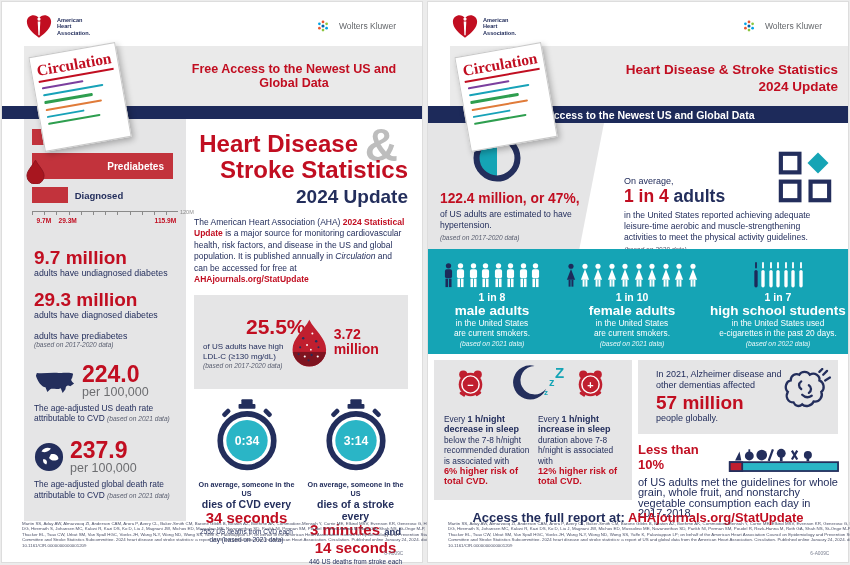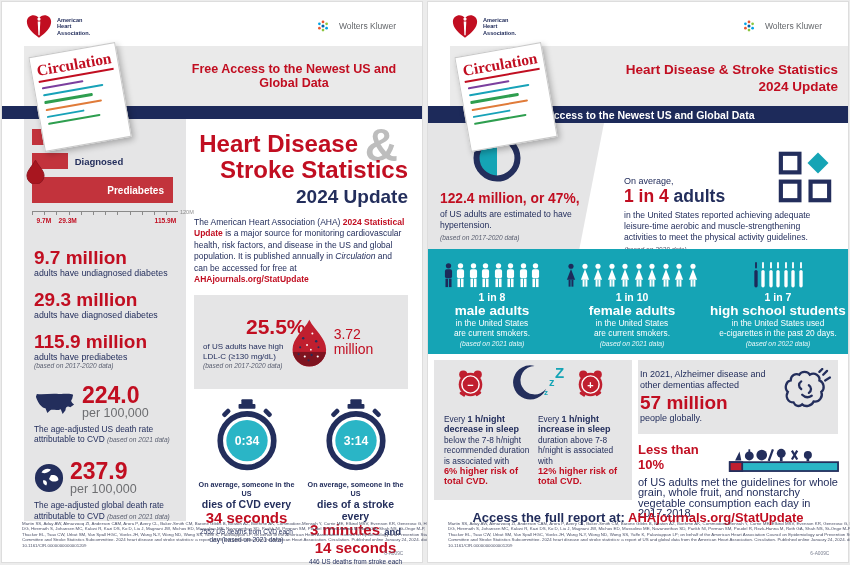--- a/index.html
+++ b/index.html
@@ -76,21 +76,21 @@
   .t3{font-size:19px;font-weight:bold;color:var(--navy);margin-top:3px;position:relative;z-index:1;}
   .intro{margin-top:9px;font-size:8.5px;line-height:11.4px;color:var(--navy);}
   .intro .hl{color:var(--red);font-weight:bold;}
   .intro .it{font-style:italic;}
 
   .ldl-panel{margin-top:10px;background:var(--gray);height:94px;display:flex;align-items:center;
     justify-content:space-between;padding:8px 9px;gap:6px;}
   .ldl-col{width:82px;}
   .ldl-pct{font-size:21px;font-weight:bold;color:var(--red);line-height:22px;margin-left:43px;}
   .ldl-cap{font-size:8px;color:var(--navy);line-height:9.8px;margin-top:4px;}
-  .ldl-deaths{font-size:14px;font-weight:normal;color:var(--red);line-height:15px;}
+  .ldl-deaths{font-size:14px;font-weight:bold;color:var(--red);line-height:15px;}
 
   .watch-row{margin-top:10px;display:flex;justify-content:space-around;gap:4px;}
   .watch{width:100px;text-align:center;}
   .watch-lead{font-size:7.2px;font-weight:bold;color:var(--navy);margin-top:5px;}
   .watch-line{font-size:10.5px;font-weight:bold;color:var(--navy);line-height:12px;}
   .watch-big{font-size:15px;font-weight:bold;color:var(--red);line-height:16px;}
   .watch-and{font-size:9.5px;color:var(--navy);font-weight:bold;}
   .watch-note{font-size:6.5px;color:var(--navy);line-height:7.8px;margin-top:2px;}
 
   .cite{position:absolute;left:20px;bottom:14px;width:136%;font-size:6px;line-height:7.4px;
@@ -128,21 +128,21 @@
   .alarm{position:absolute;top:9px;} .alarm.a1{left:22px;} .alarm.a2{left:142px;}
   .moonbox{position:absolute;left:76px;top:4px;width:56px;height:46px;}
   .zz{position:absolute;color:var(--teal);font-weight:bold;}
   .z1{font-size:8px;left:34px;top:24px;} .z2{font-size:11px;left:39px;top:12px;} .z3{font-size:15px;left:45px;top:0px;}
   .sleep-col{position:absolute;top:54px;width:88px;font-size:8.3px;line-height:10.4px;color:var(--navy);}
   .sleep-col.s1{left:10px;} .sleep-col.s2{left:104px;}
   .sleep-col b{font-size:9px;margin-top:24px;}
   .risk{color:var(--red);font-weight:bold;font-size:9.2px;}
 
   .alz-panel{position:absolute;left:210px;top:358px;right:10px;height:74px;background:var(--gray);}
-  .alz-text{position:absolute;left:2px;top:9px;width:140px;font-size:9px;line-height:11.4px;color:var(--navy);}
+  .alz-text{position:absolute;left:18px;top:9px;width:140px;font-size:9px;line-height:11.4px;color:var(--navy);}
   .alz-value{font-size:19px;font-weight:bold;color:var(--red);line-height:21px;}
   .brain{position:absolute;right:6px;top:8px;}
 
   .diet{position:absolute;left:210px;top:440px;right:8px;}
   .diet-row{display:flex;align-items:flex-end;gap:6px;}
   .diet-big{font-size:13px;font-weight:bold;color:var(--red);padding-bottom:2px;}
   .diet-cap{font-size:11px;line-height:10.4px;color:var(--navy);margin-top:3px;width:200px;}
 
   .access{position:absolute;left:0;right:0;top:508px;text-align:center;font-size:13px;font-weight:bold;}
   .access .n{color:var(--navy);} .access .r{color:var(--red);}
@@ -193,28 +193,28 @@
   </div>
   <div class="band-navy"></div>
 
   <div class="col-left">
     <div class="chart">
       <div id="chart-bars">
           <div class="bar-row" style="height: 16px;">
             <div class="bar" style="width: 11.8017px; height: 16px;"></div>
             <span class="bar-label-out">Undiagnosed</span>
           </div>
-          <div class="bar-row" style="height: 16px;">
-            <div class="bar" style="width: 35.6483px; height: 16px;"></div>
-            <span class="bar-label-out">Diagnosed</span>
-          </div>
           <div class="bar-row" style="height: 26px;">
             <div class="bar" style="width: 141.012px; height: 26px;">
               <span class="bar-label-in">Prediabetes</span>
             </div>
+          </div>
+          <div class="bar-row" style="height: 16px;">
+            <div class="bar" style="width: 35.6483px; height: 16px;"></div>
+            <span class="bar-label-out">Diagnosed</span>
           </div>
         </div>
       <div class="axis"></div>
       <span class="axis-end">120M</span>
       <div class="tick-labels" id="chart-ticklabels">
           <span class="tick-label" style="left: 11.8017px;">9.7M</span>
           <span class="tick-label" style="left: 35.6483px;">29.3M</span>
           <span class="tick-label" style="left: 141.012px; transform: translateX(-85%);">115.9M</span>
         </div>
       <span class="chart-drop">
@@ -226,21 +226,20 @@
     <div class="stats">
       <div class="stat">
         <div class="stat-value">9.7 million</div>
         <div class="stat-label">adults have undiagnosed diabetes</div>
       </div>
       <div class="stat">
         <div class="stat-value">29.3 million</div>
         <div class="stat-label">adults have diagnosed diabetes</div>
       </div>
       <div class="stat">
-        <div class="stat-value">115.9 million</div>
         <div class="stat-label">adults have prediabetes</div>
         <div class="note">(based on 2017-2020 data)</div>
       </div>
     </div>
     <div class="rate">
       <div class="rate-row">
         <svg viewBox="0 0 44 28" width="42" height="27">
           <path d="M2 8 L3 5 C10 6 18 4 26 5 C33 5 38 4 41 6 L40 10 C38 12 39 14 42 16 L38 19 C35 17 33 19 33 22 L30 26 L28 21 C24 23 20 21 17 22 L14 25 L12 20 C8 20 4 14 2 8 Z" fill="#232e5c"></path>
         </svg>
         <div>

